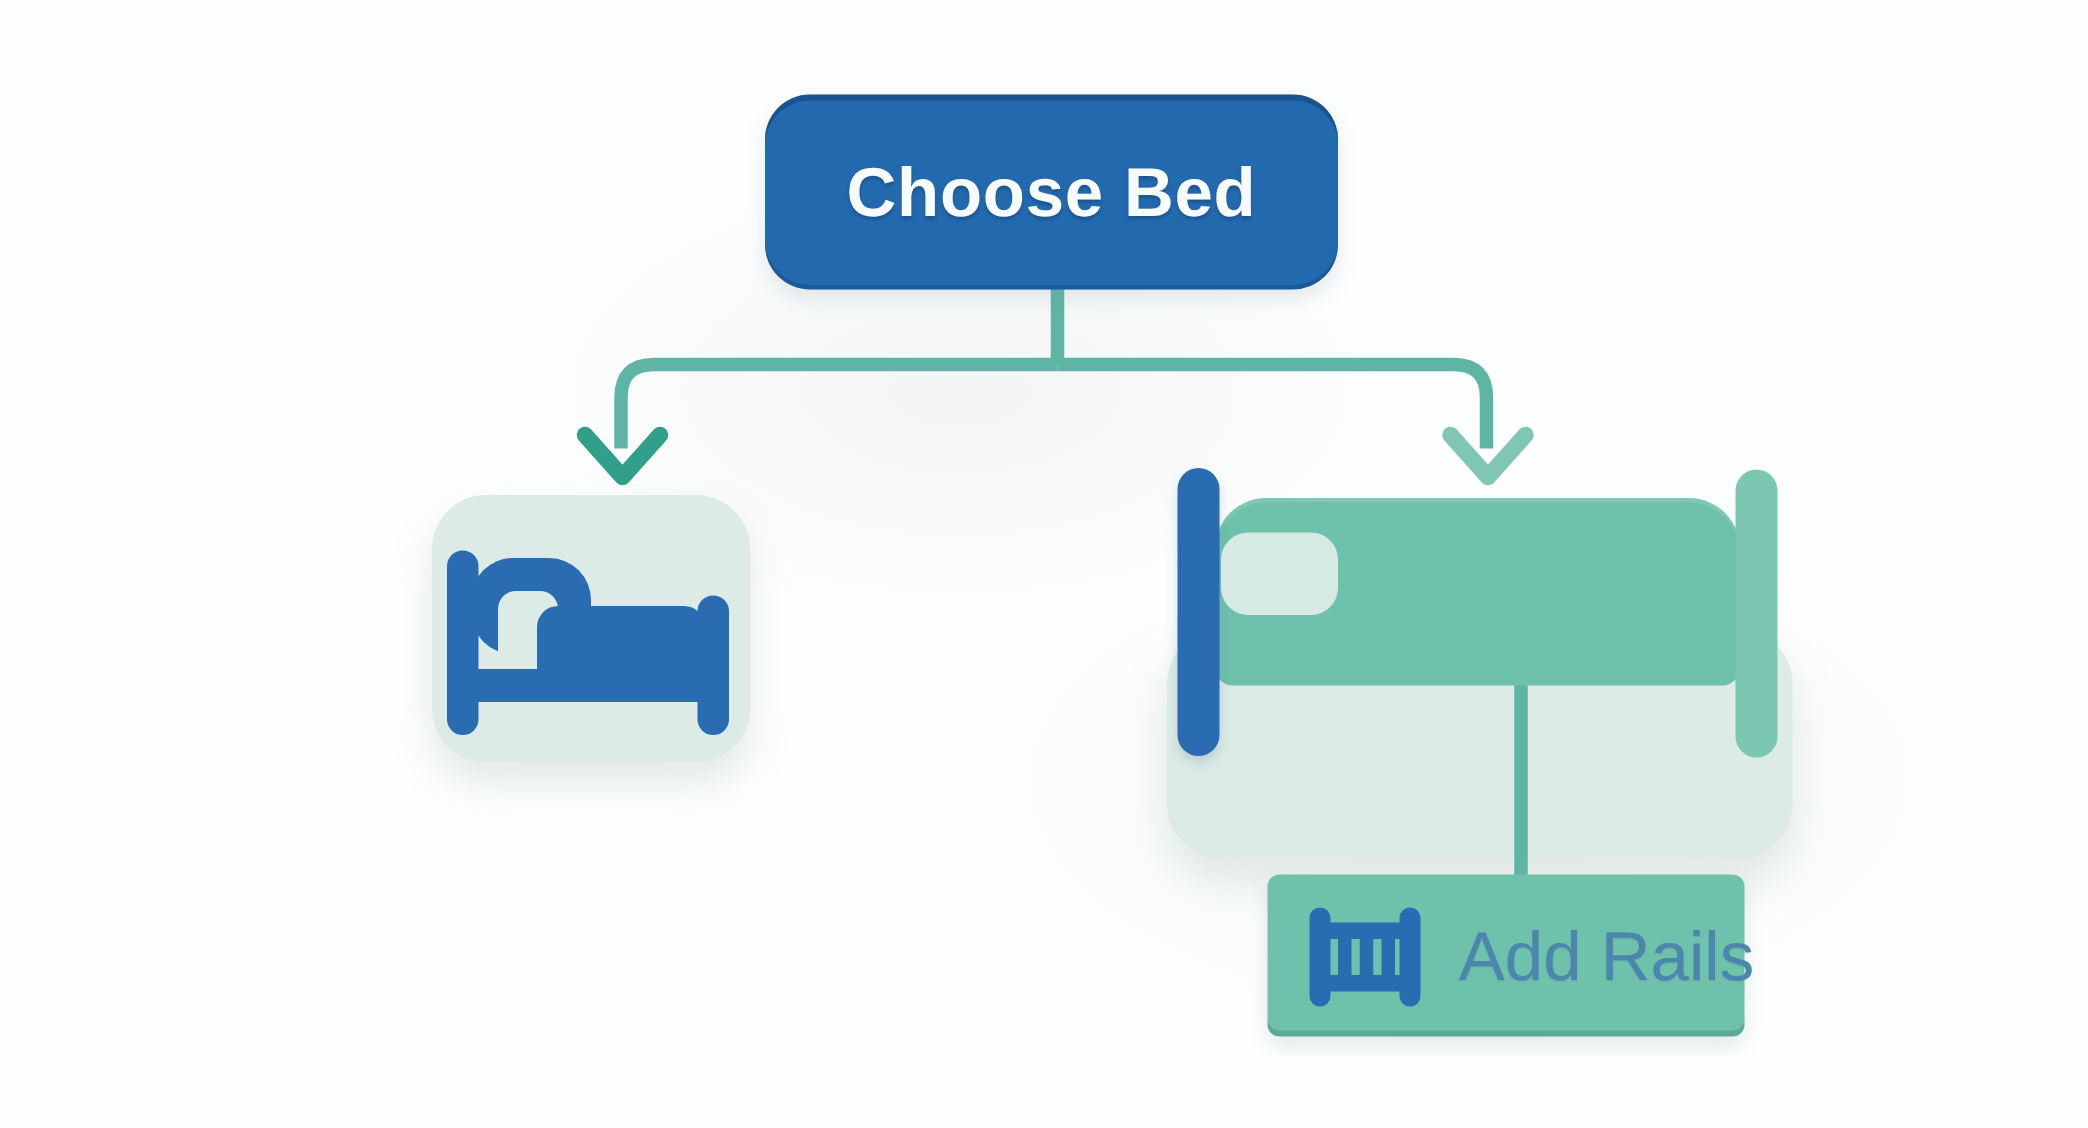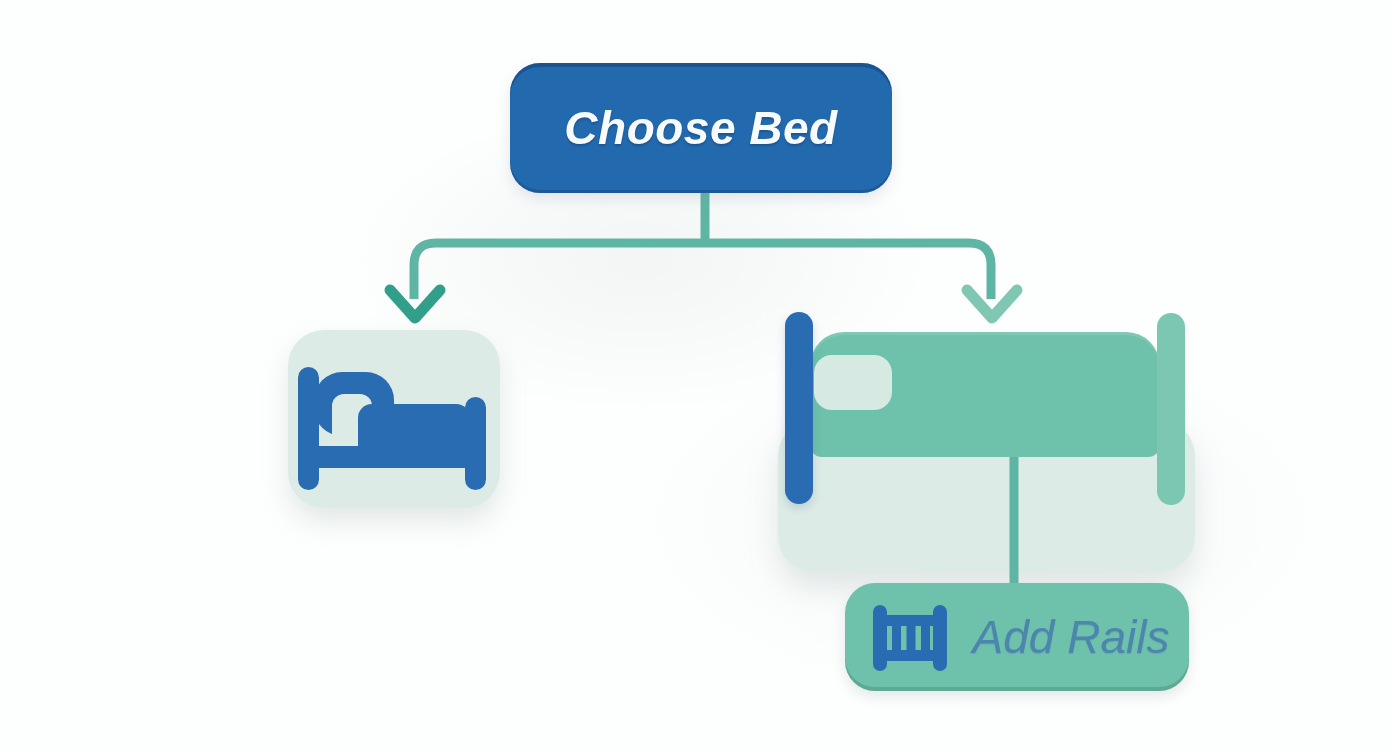--- a/index.html
+++ b/index.html
@@ -5,21 +5,20 @@
   html,body{margin:0;padding:0;background:#ffffff;}
   .stage{
     position:relative;
     width:1392px;height:752px;
     overflow:hidden;
     background:
       radial-gradient(420px 220px at 640px 260px, rgba(188,200,197,0.16), rgba(188,200,197,0) 70%),
       radial-gradient(500px 260px at 980px 520px, rgba(188,205,200,0.12), rgba(188,205,200,0) 70%),
       #fdfefe;
     font-family:"Liberation Sans", sans-serif;
-    font-style:italic;
   }
   .abs{position:absolute;}
   
   .node-root{
     left:510px;top:63px;width:382px;height:130px;
     background:var(--c-blue,#2369ae);
     border-radius:30px;
     box-shadow:inset 0 4px 0 rgba(16,59,108,.45), inset 0 -3px 0 rgba(16,59,108,.35), 0 6px 14px rgba(120,140,160,.18);
     z-index:3;
   }
@@ -73,23 +72,23 @@
     z-index:4;
   }
   .twin-label{
     left:884px;top:332px;width:284px;height:122px;
     display:flex;align-items:center;justify-content:center;
     color:var(--c-navy,#1d3e78);
     font-size:46px;font-weight:700;
     z-index:5;
   }
   .node-addrails{
-    left:845px;top:583px;width:344px;height:108px;
+    left:845px;top:583px;width:318px;height:108px;
     background:var(--c-teal,#6ec1aa);
-    border-radius:30px;
+    border-radius:8px;
     box-shadow:inset 0 -4px 0 rgba(55,115,100,.30), 0 6px 12px rgba(140,165,160,.22);
     z-index:3;
   }
   .node-addrails svg{position:absolute;left:23px;top:19px;}
   .addrails-label{
     position:absolute;left:108px;top:0;width:236px;height:108px;
     display:flex;align-items:center;justify-content:center;
     color:var(--c-steel,#4c86ae);
     font-size:46px;font-weight:500;
     text-shadow:0 1px 1px rgba(40,90,120,.18);

